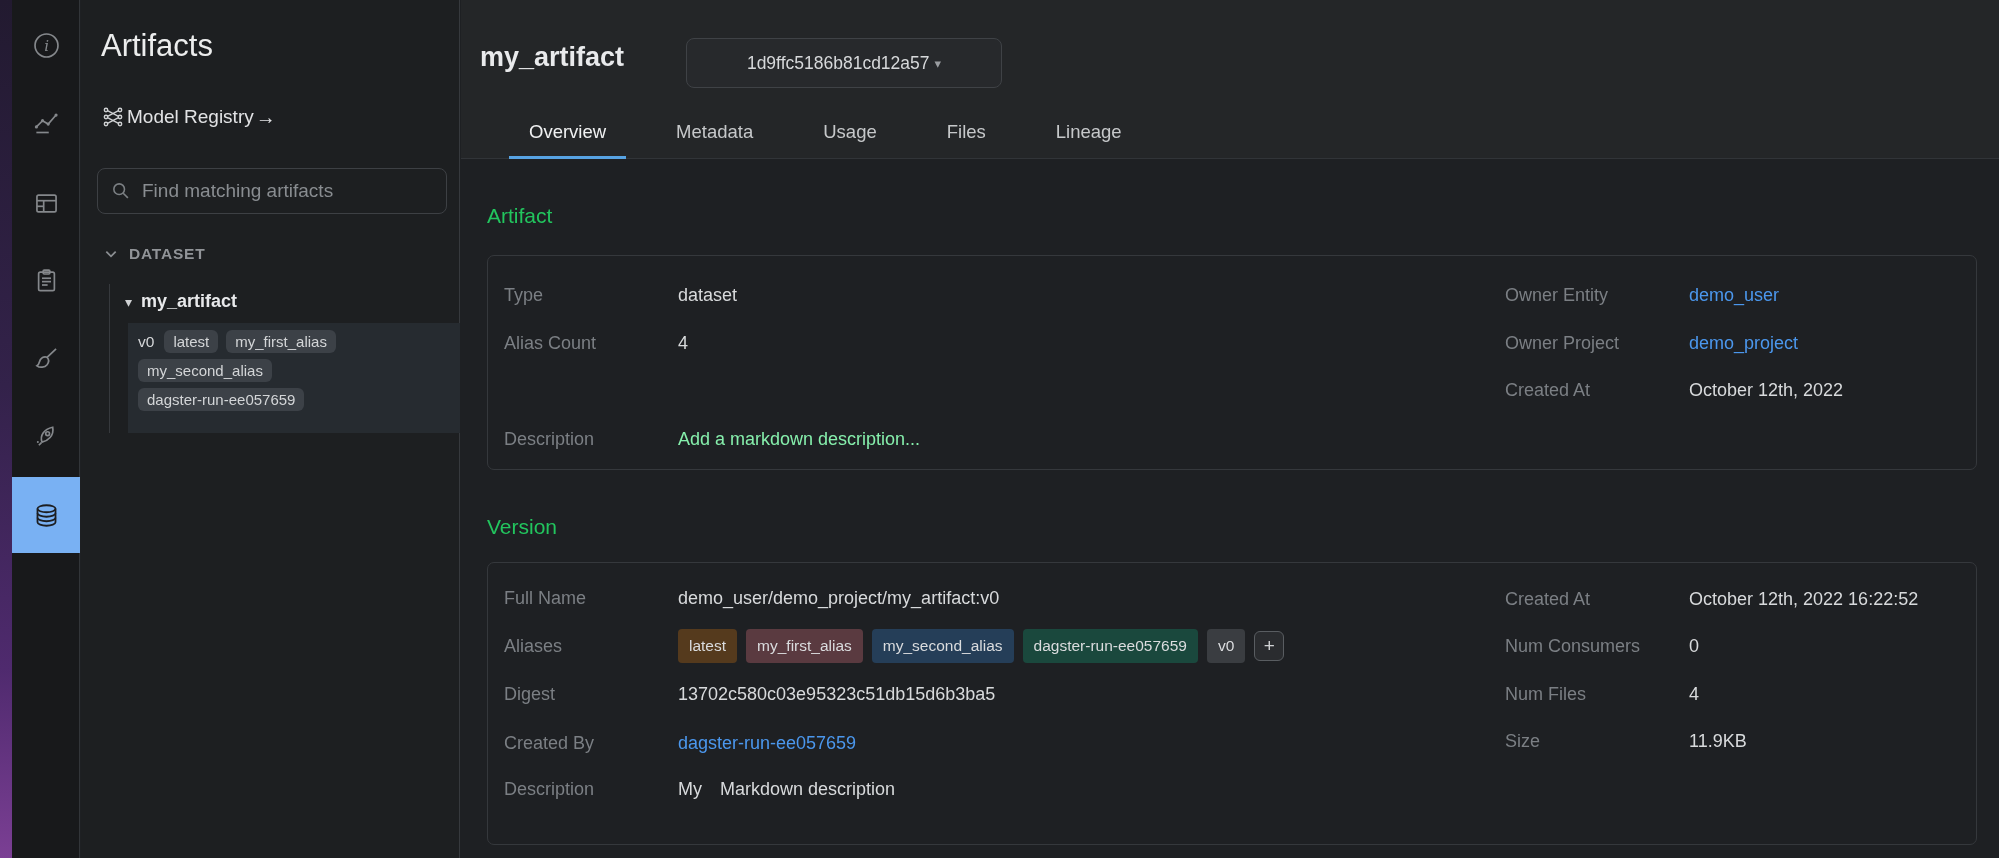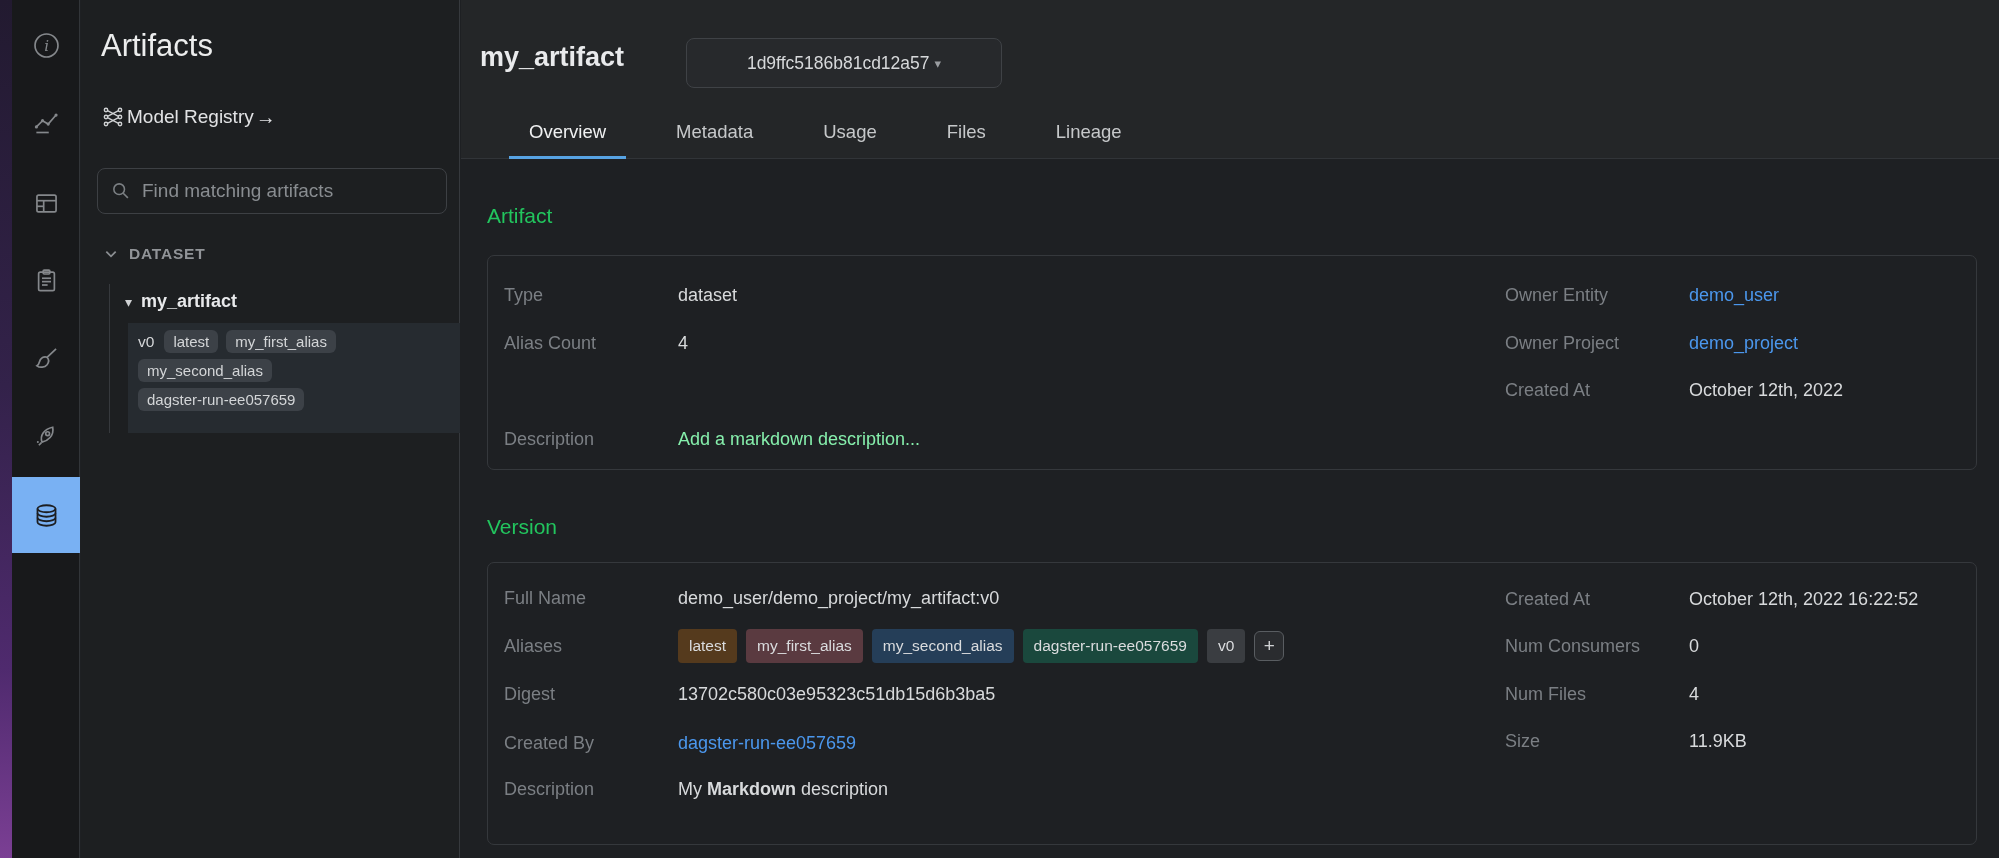--- a/index.html
+++ b/index.html
@@ -78,21 +78,21 @@
   .row-link { color:#4b97ed; cursor:pointer; }
   .row-placeholder { color:#86efac; cursor:text; }
   .left-col { left:16px; }
   .right-col { left:1017px; }
 
   .alias-chips { display:flex; align-items:center; gap:9px; }
   .alias-chip { border-radius:4px; padding:3px 11px; font-size:15.5px; color:#dadcde; white-space:nowrap; }
   .add-alias-btn { width:30px; height:30px; border:1px solid #595d61; border-radius:6px;
     background:#2a2c2f; color:#d0d2d4; font-size:19px; display:flex; align-items:center;
     justify-content:center; cursor:pointer; }
-  .bold { font-weight:700; }
+  .bold { font-weight:400;margin-left:13px; }
   svg { display:block; }
 </style>
 </head>
 <body>
 
 <div id="app">
 
   <div class="gradient-strip"></div>
 
   <div class="nav-rail">

